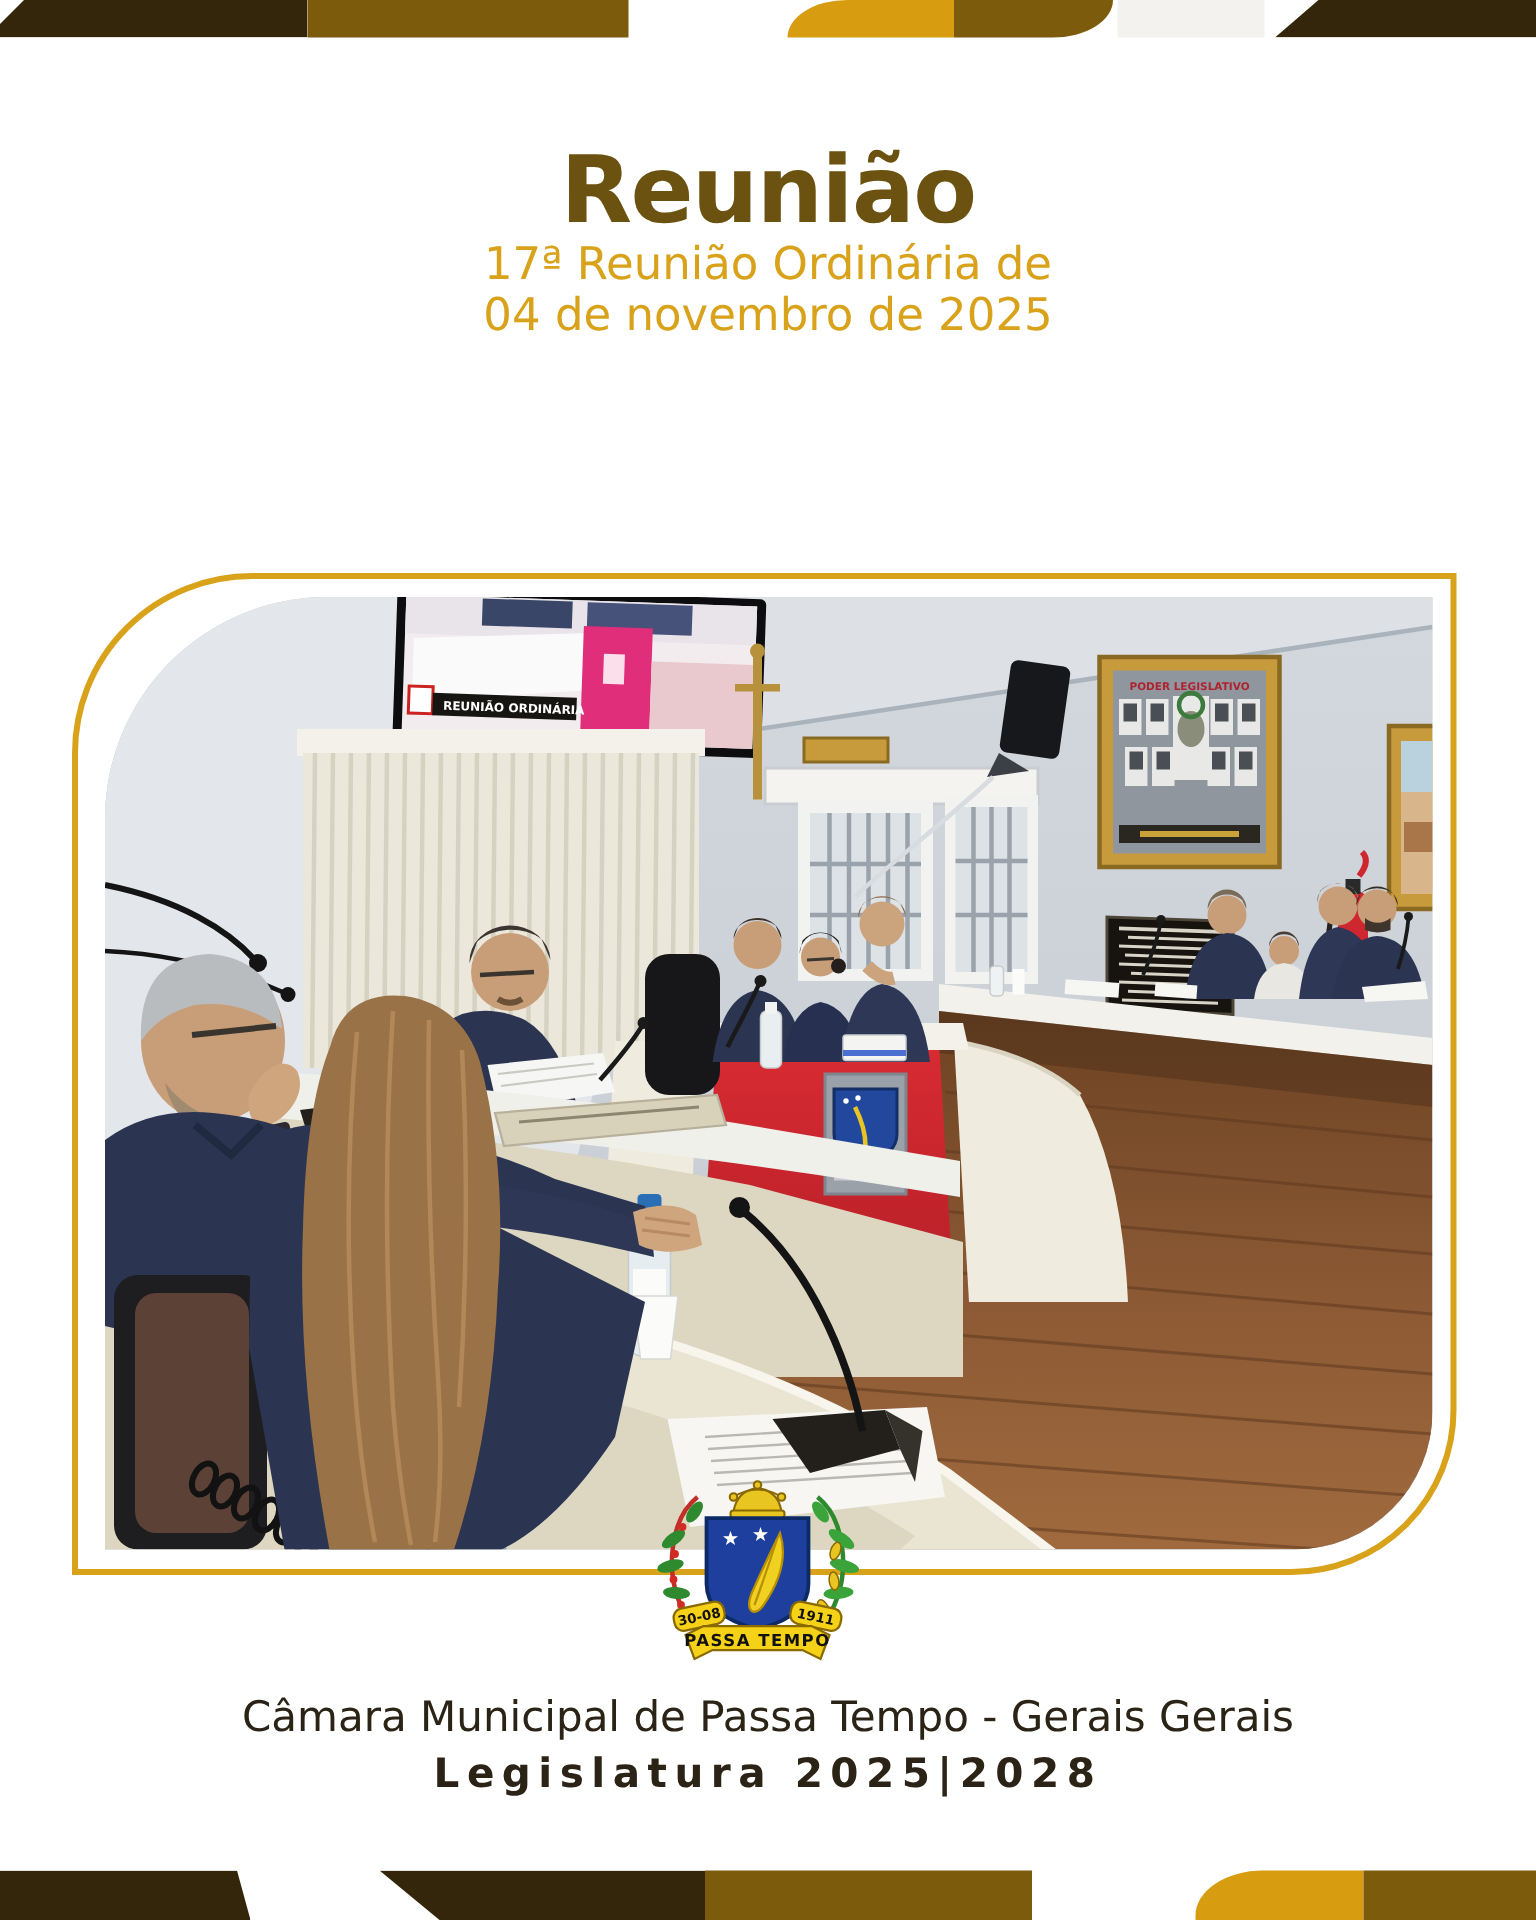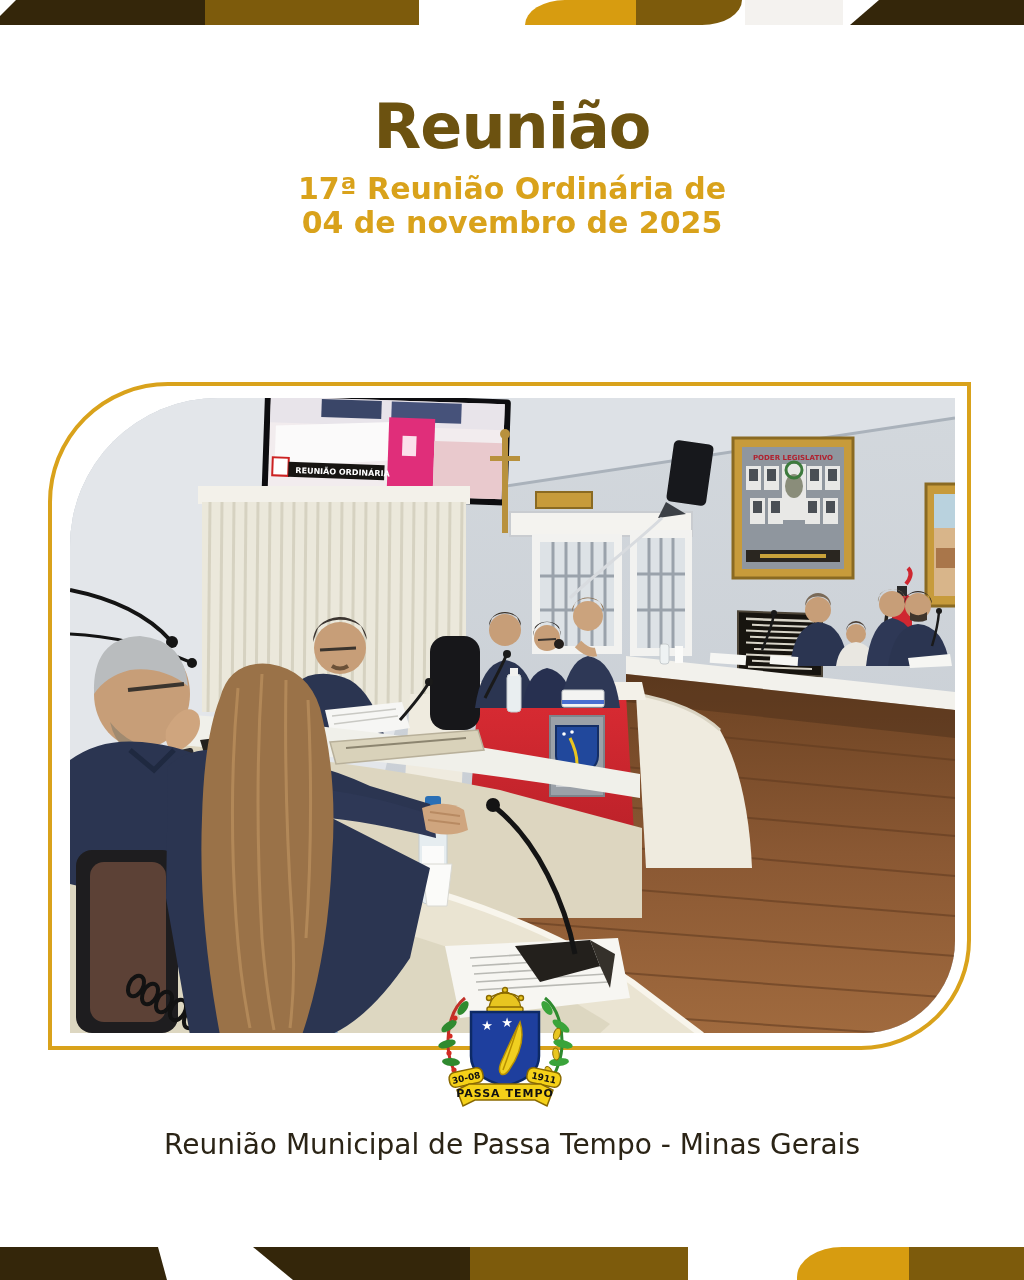--- a/index.html
+++ b/index.html
@@ -31,21 +31,21 @@
   .headline { position:absolute; top:96px; left:0; width:100%; text-align:center; line-height:1; }
   .title-top {
     font-size:62px; font-weight:800; letter-spacing:-1px;
     color:var(--title-brown,#6C5210);
   }
   .title-main {
     font-size:97px; font-weight:800; letter-spacing:-3px; margin-top:-6px;
     color:var(--gold,#D9A21B);
   }
   .subtitle {
-    margin-top:14px; font-size:30px; font-weight:700; line-height:1.12;
+    margin-top:2px; font-size:30px; font-weight:400; line-height:1.12;
     color:var(--gold,#D9A21B);
   }
   
   .photo-frame {
     position:absolute; left:48px; top:382px; width:923px; height:668px;
     border:4px solid var(--gold,#D9A21B);
     border-radius:120px 0 110px 0; background:#ffffff;
   }
   .photo {
     position:absolute; left:18px; top:12px; width:885px; height:635px;
@@ -479,21 +479,22 @@
         <text x="109" y="95" font-size="9" font-weight="bold" fill="#111111" text-anchor="middle" transform="rotate(12 109 91)">1911</text>
       </g>
       <g>
         <path d="M22,104 L34,98 L106,98 L118,104 L112,120 L100,114 L40,114 L28,120 Z" fill="#f5d118" stroke="#8a6a00" stroke-width="1.5"></path>
         <text x="70" y="111" font-size="11" font-weight="bold" letter-spacing="1" fill="#111111" text-anchor="middle">PASSA TEMPO</text>
       </g>
     </svg>
   </div>
 
   <div class="footer">
-    <div class="footer-line1">Reunião Municipal de Passa Tempo - Minas Gerais</div>
+    <div class="footer-line1">Câmara Municipal de Passa Tempo - Gerais Gerais</div>
+    <div class="footer-line2">Legislatura 2025|2028</div>
   </div>
 
   <div class="bar bbar dark b1"></div>
   <div class="bar bbar dark b2"></div>
   <div class="bar bbar olive b3"></div>
   <div class="bar bbar gold b4"></div>
   <div class="bar bbar olive b5"></div>
 
 </div>
 

